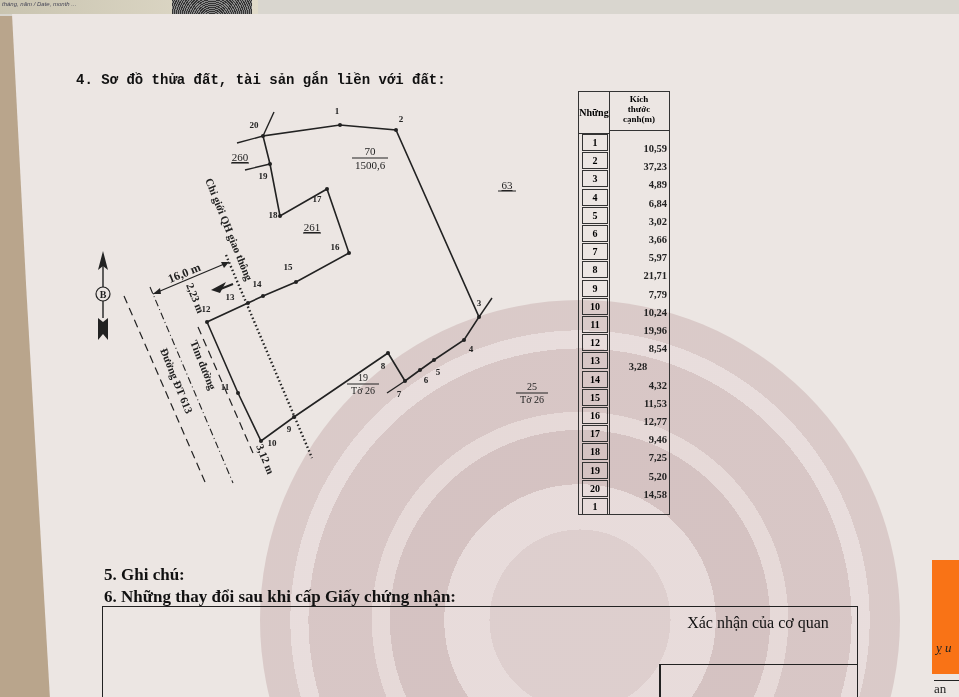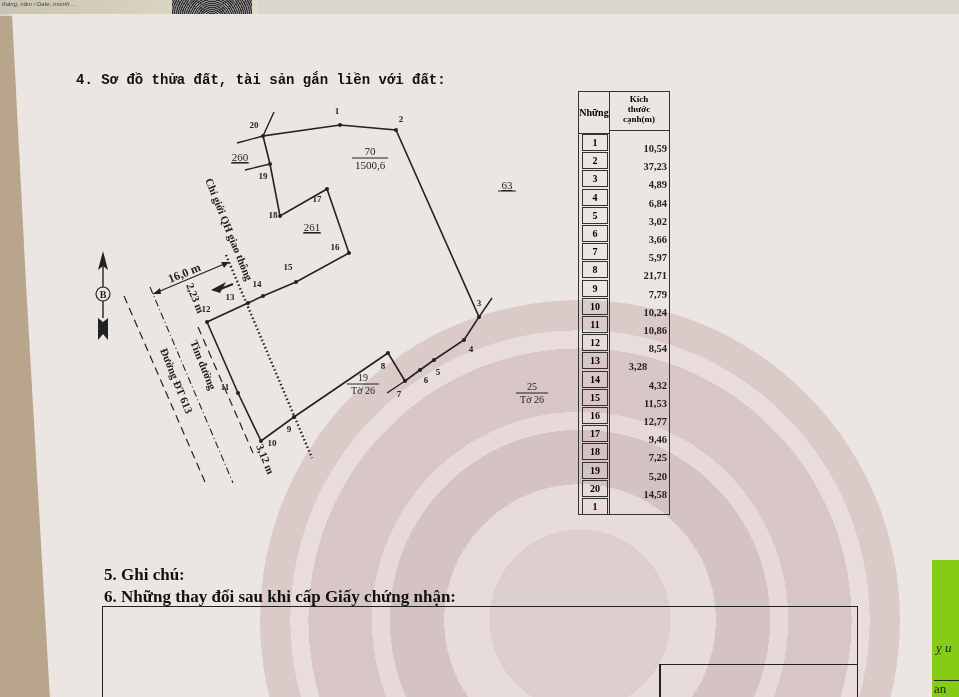--- a/index.html
+++ b/index.html
@@ -3,21 +3,21 @@
 <meta charset="utf-8">
 <style>
   html,body{margin:0;padding:0;}
   body{width:959px;height:697px;position:relative;overflow:hidden;background:#b9a58c;font-family:"Liberation Serif",serif;}
   .topstrip{position:absolute;left:0;top:0;width:959px;height:16px;background:#d9d6cf;}
   .topstrip .card{position:absolute;left:0;top:0;width:258px;height:14px;background:linear-gradient(90deg,#c9c4b0,#e2dccb);}
   .topstrip .card span{position:absolute;left:2px;top:1px;font-size:6px;color:#445;font-style:italic;font-family:"Liberation Sans",sans-serif;}
   .topstrip .fp{position:absolute;left:172px;top:0;width:80px;height:14px;background:repeating-radial-gradient(circle at 40px 20px,#333 0 1px,#888 1px 2px);}
   .paper{position:absolute;left:12px;top:14px;width:947px;height:683px;background:#ece6e3;
     clip-path:polygon(0 0,100% 0,100% 100%,4% 100%,1.5% 40%);}
-  .rightstrip{position:absolute;right:0;top:560px;width:27px;height:137px;background:#84cc16;}
+  .rightstrip{position:absolute;right:0;top:560px;width:27px;height:114px;background:#f97316;}
   .rightstrip .t1{position:absolute;left:4px;top:80px;font-size:13px;font-style:italic;color:#222;}
   .rightstrip .t2{position:absolute;left:2px;top:120px;font-size:13px;color:#222;border-top:1.5px solid #222;width:25px;}
   .watermark{position:absolute;left:260px;top:300px;width:640px;height:640px;border-radius:50%;
     background:radial-gradient(circle,#d9c7c7 0 20%,#e6d8d8 20% 30%,#cdb7b7 30% 42%,#e4d5d4 42% 46%,#d1bcbc 46% 60%,#e7dada 60% 64%,#d4c1c0 64% 72%,#ebe2e0 72%);opacity:.75;}
   .h4{position:absolute;left:76px;top:72px;font-size:14px;font-weight:bold;color:#111;font-family:Liberation Mono, monospace;}
   .h5{position:absolute;left:104px;top:565px;font-size:17px;font-weight:bold;color:#111;}
   .h6{position:absolute;left:104px;top:587px;font-size:17px;font-weight:bold;color:#111;}
   svg.plot{position:absolute;left:0;top:0;}
   .et{position:absolute;left:578px;top:91px;width:92px;height:424px;border:1.5px solid #333;box-sizing:border-box;}
   .et .hdr-v{position:absolute;left:0;top:0;width:30px;height:41px;border-right:1.5px solid #333;border-bottom:1.5px solid #333;font-weight:bold;font-size:10px;text-align:center;line-height:41px;}
@@ -161,37 +161,38 @@
     <div class="lval" style="top: 51px;">10,59</div>
     <div class="lval" style="top: 69.2px;">37,23</div>
     <div class="lval" style="top: 87.4px;">4,89</div>
     <div class="lval" style="top: 105.6px;">6,84</div>
     <div class="lval" style="top: 123.8px;">3,02</div>
     <div class="lval" style="top: 142px;">3,66</div>
     <div class="lval" style="top: 160.2px;">5,97</div>
     <div class="lval" style="top: 178.4px;">21,71</div>
     <div class="lval" style="top: 196.6px;">7,79</div>
     <div class="lval" style="top: 214.8px;">10,24</div>
-    <div class="lval" style="top: 233px;">10,86</div>
+    <div class="lval" style="top: 233px;">19,96</div>
     <div class="lval" style="top: 251.2px;">8,54</div>
     <div class="lval" style="top: 269.4px; text-align: center;">3,28</div>
     <div class="lval" style="top: 287.6px;">4,32</div>
     <div class="lval" style="top: 305.8px;">11,53</div>
     <div class="lval" style="top: 324px;">12,77</div>
     <div class="lval" style="top: 342.2px;">9,46</div>
     <div class="lval" style="top: 360.4px;">7,25</div>
     <div class="lval" style="top: 378.6px;">5,20</div>
     <div class="lval" style="top: 396.8px;">14,58</div>
   </div>
 
 <div class="h5">5. Ghi chú:</div>
 <div class="h6">6. Những thay đổi sau khi cấp Giấy chứng nhận:</div>
 
 <div class="tbl">
   <div class="c2">
+    <div>Xác nhận của cơ quan</div>
   </div>
   <div class="r2"></div>
 </div>
 
 <div class="rightstrip">
   <div class="t1">ỵ u</div>
   <div class="t2">an</div>
 </div>
 
 </body></html>

